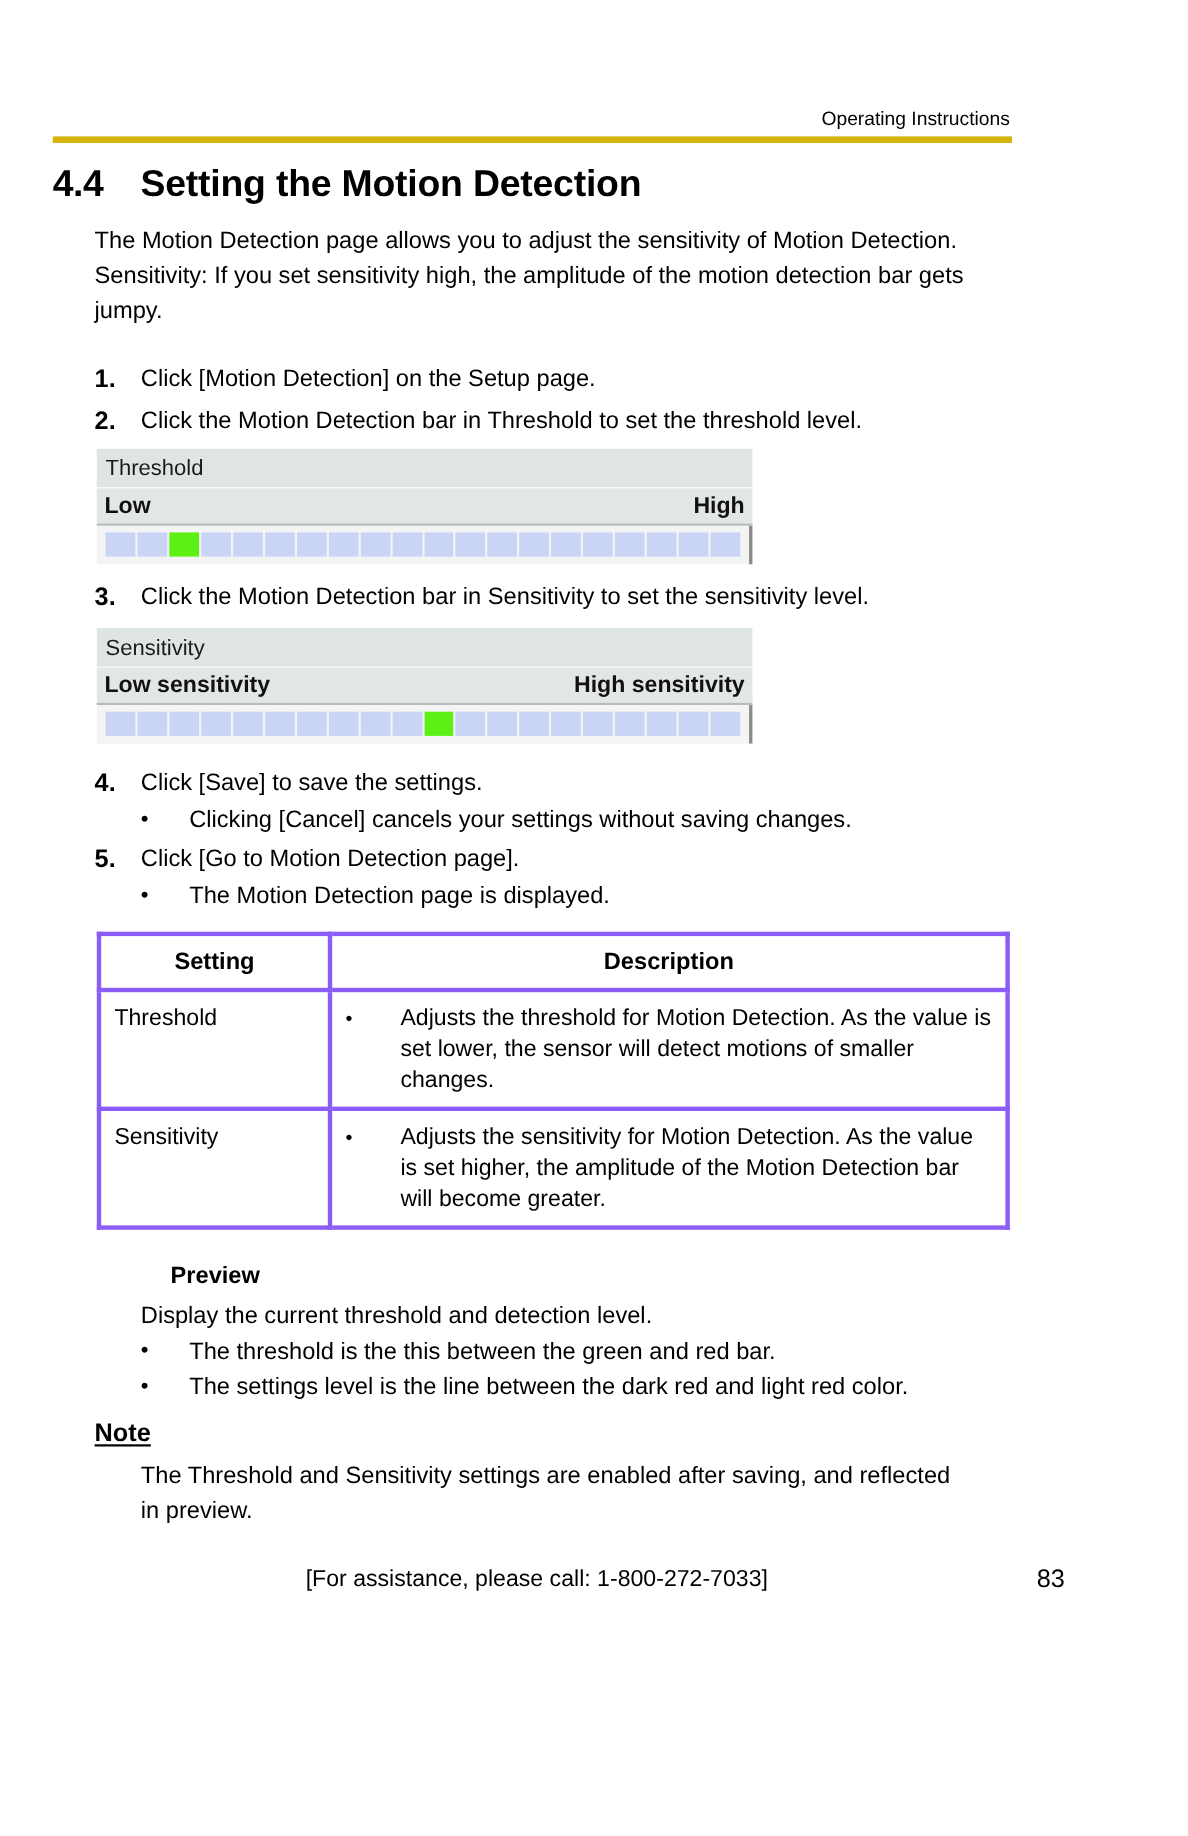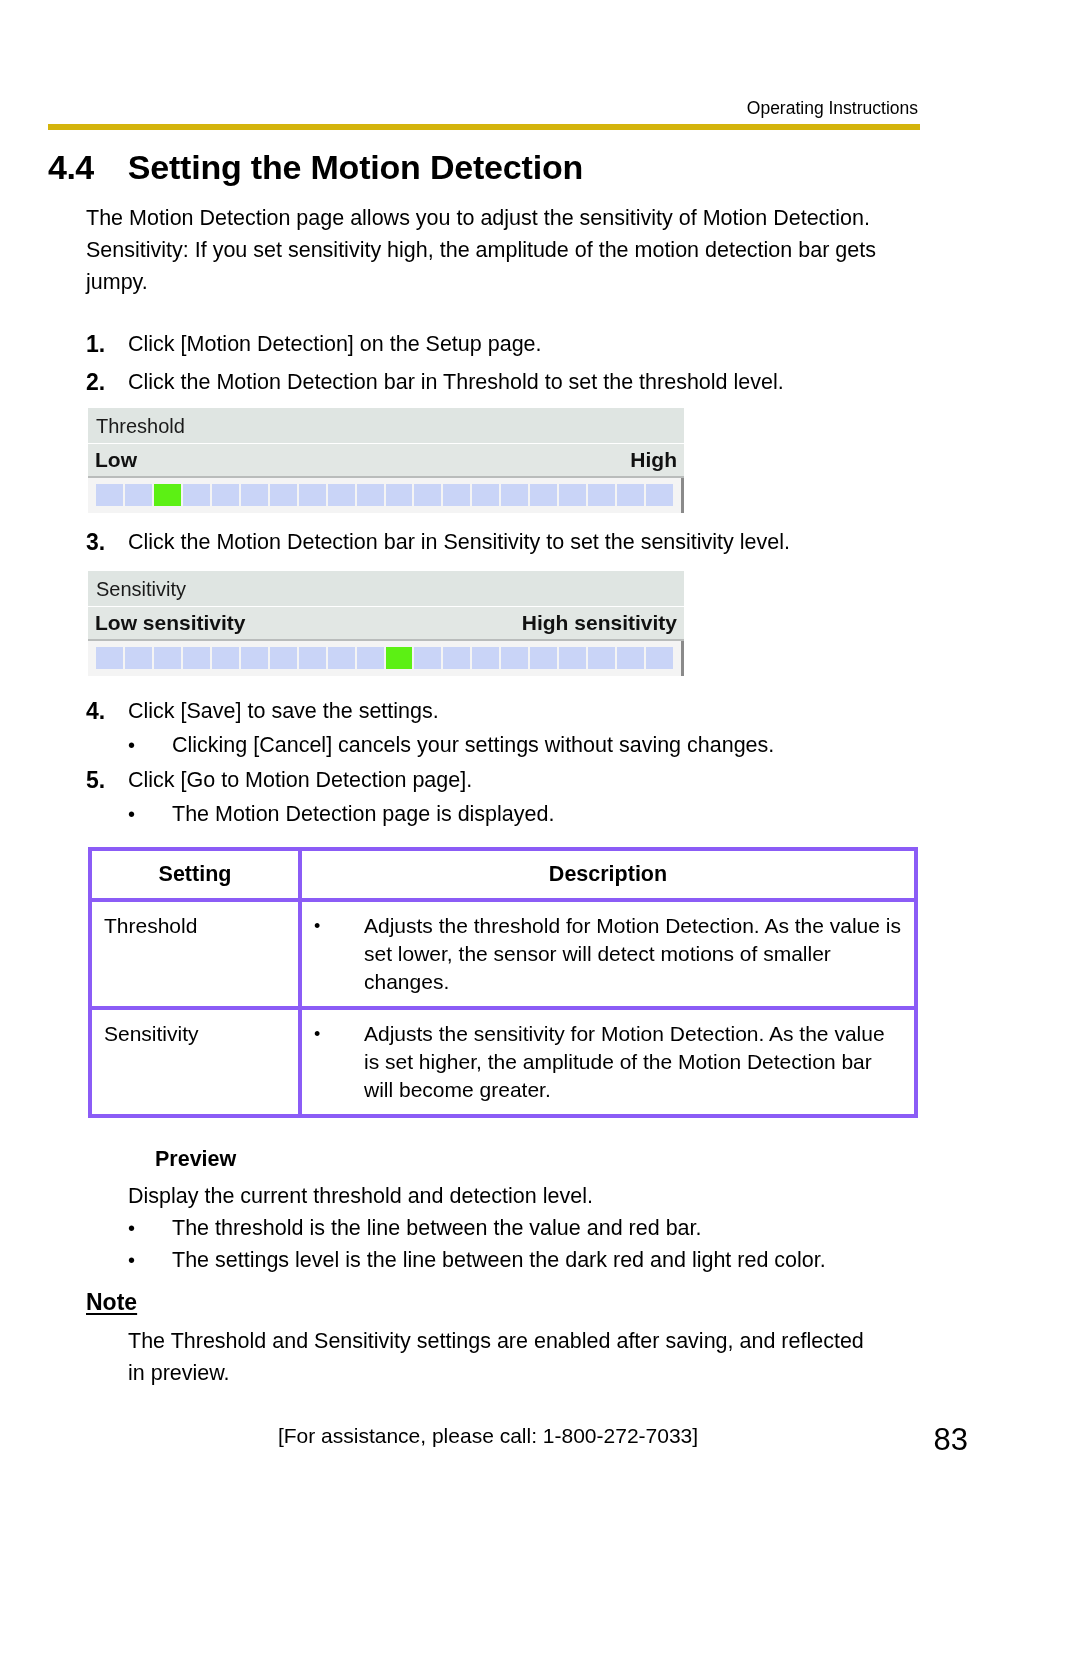--- a/index.html
+++ b/index.html
@@ -219,21 +219,21 @@
   .footer-center {
     position: absolute;
     left: 0;
     width: 880px;
     text-align: center;
   }
   .footer-page {
     position: absolute;
     right: 0;
     top: -2px;
-    font-size: 31px;
+    font-size: 23px;
   }
 </style>
 </head>
 <body>
 
 <div class="page">
 
   <div class="header-area">
     <div class="header-text">Operating Instructions</div>
     <div class="header-rule"></div>
@@ -377,21 +377,21 @@
       </tr>
     </tbody>
   </table>
 
   <div class="sub-head" style="top:1147px;">Preview</div>
 
   <div class="body-block" style="left:128px; width:800px; top:1180px;">Display the current threshold and detection level.</div>
 
   <div class="bullet-row" style="top:1213px;">
     <span class="bullet-dot">•</span>
-    <span class="bullet-text">The threshold is the line between the value and red bar.</span>
+    <span class="bullet-text">The threshold is the this between the green and red bar.</span>
   </div>
 
   <div class="bullet-row" style="top:1245px;">
     <span class="bullet-dot">•</span>
     <span class="bullet-text">The settings level is the line between the dark red and light red color.</span>
   </div>
 
   <div class="note-head" style="top:1289px;">Note</div>
 
   <div class="body-block" style="left:128px; width:800px; top:1325px;">

